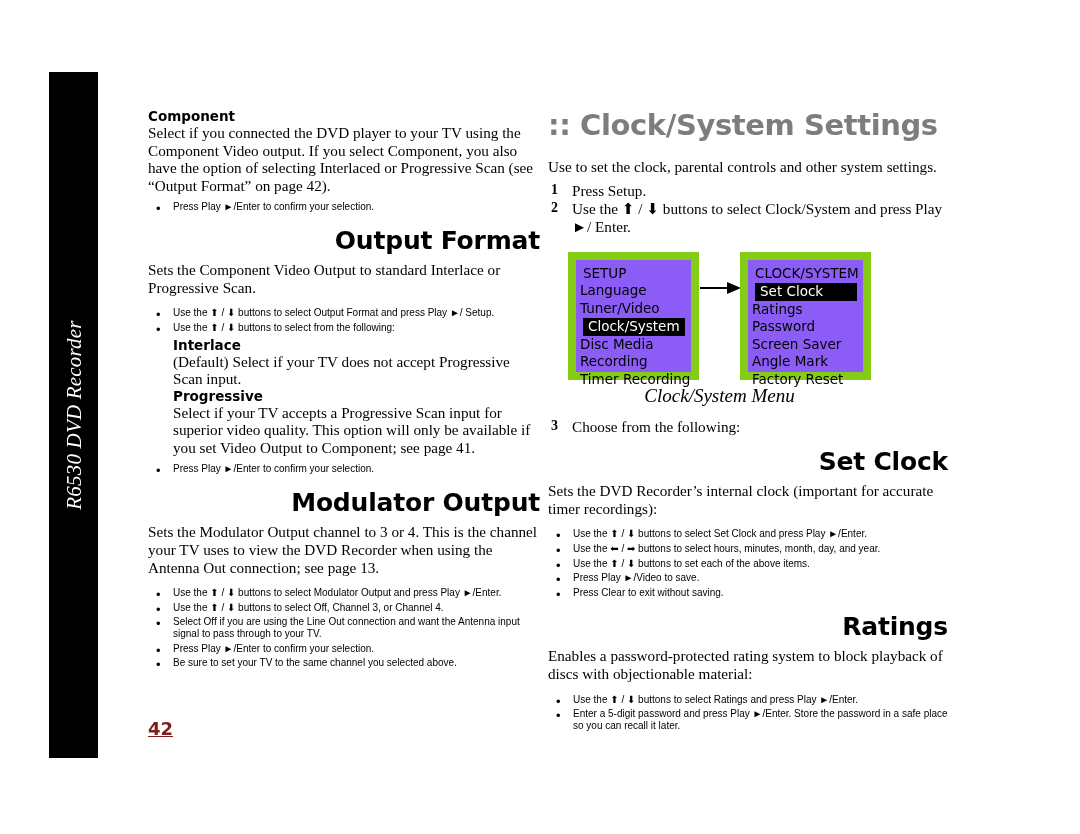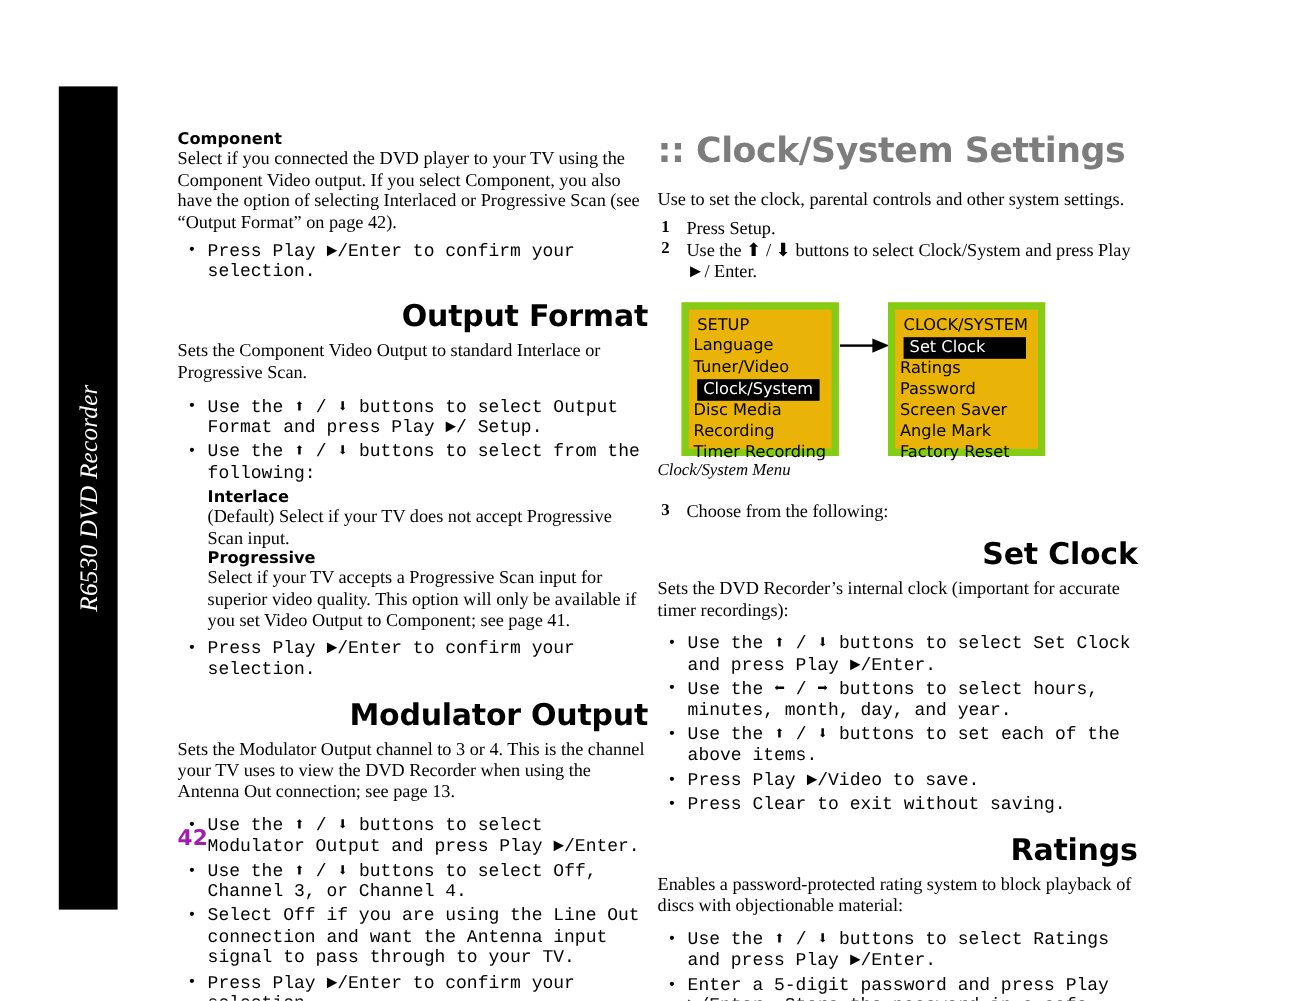--- a/index.html
+++ b/index.html
@@ -79,22 +79,22 @@
     line-height: 1.16;
     margin: 0;
     text-align: left;
   }
   .indent { margin-left: 24px; }
 
   ul.bullets { list-style: none; margin: 0; padding: 0; }
   ul.bullets > li {
     position: relative;
     padding-left: 25px;
-    font-family: Liberation Mono, monospace;
-    font-size: 15px;
+    font-family: Liberation Sans, sans-serif;
+    font-size: 10px;
     line-height: 1.16;
     margin-bottom: 3px;
   }
   ul.bullets > li:before {
     content: "\2022";
     position: absolute;
     left: 8px;
     top: 0;
     font-size: 13px;
   }
@@ -121,22 +121,22 @@
   .gap-l  { height: 16px; }
 
   
   .diagram {
     position: relative;
     height: 150px;
     margin-top: 16px;
   }
   .menu-box {
     position: absolute;
-    border: 6px solid #84cc16;
-    background: #eab308;
+    border: 8px solid #84cc16;
+    background: #8b5cf6;
     box-sizing: border-box;
     padding: 5px 0 4px 0;
   }
   .menu-box.setup  { left: 20px;  top: 0; width: 131px; height: 128px; }
   .menu-box.clocksys { left: 192px; top: 0; width: 131px; height: 128px; }
   .menu-title {
     font-family: "DejaVu Sans", sans-serif;
     font-size: 13.5px;
     padding-left: 7px;
     line-height: 1.30;
@@ -178,35 +178,36 @@
     width: 0; height: 0;
     border-top: 6px solid transparent;
     border-bottom: 6px solid transparent;
     border-left: 14px solid #000000;
   }
   .caption {
     position: absolute;
     left: 0;
     top: 133px;
     width: 343px;
-    text-align: left;
+    text-align: center;
     font-family: "Liberation Serif", serif;
     font-style: italic;
-    font-size: 14px;
+    font-size: 19px;
   }
 
   
   .page-number {
     position: absolute;
     left: 148px;
-    top: 688px;
+    top: 718px;
     font-family: "DejaVu Sans", sans-serif;
     font-weight: bold;
     font-size: 18px;
-    color: #a21caf;
+    color: #7f1d1d;
+    text-decoration: underline;
   }
 </style>
 </head>
 <body>
 
 <div class="spine">
   <div class="spine-text">R6530 DVD Recorder</div>
 </div>
 
 <div class="col col-left">

